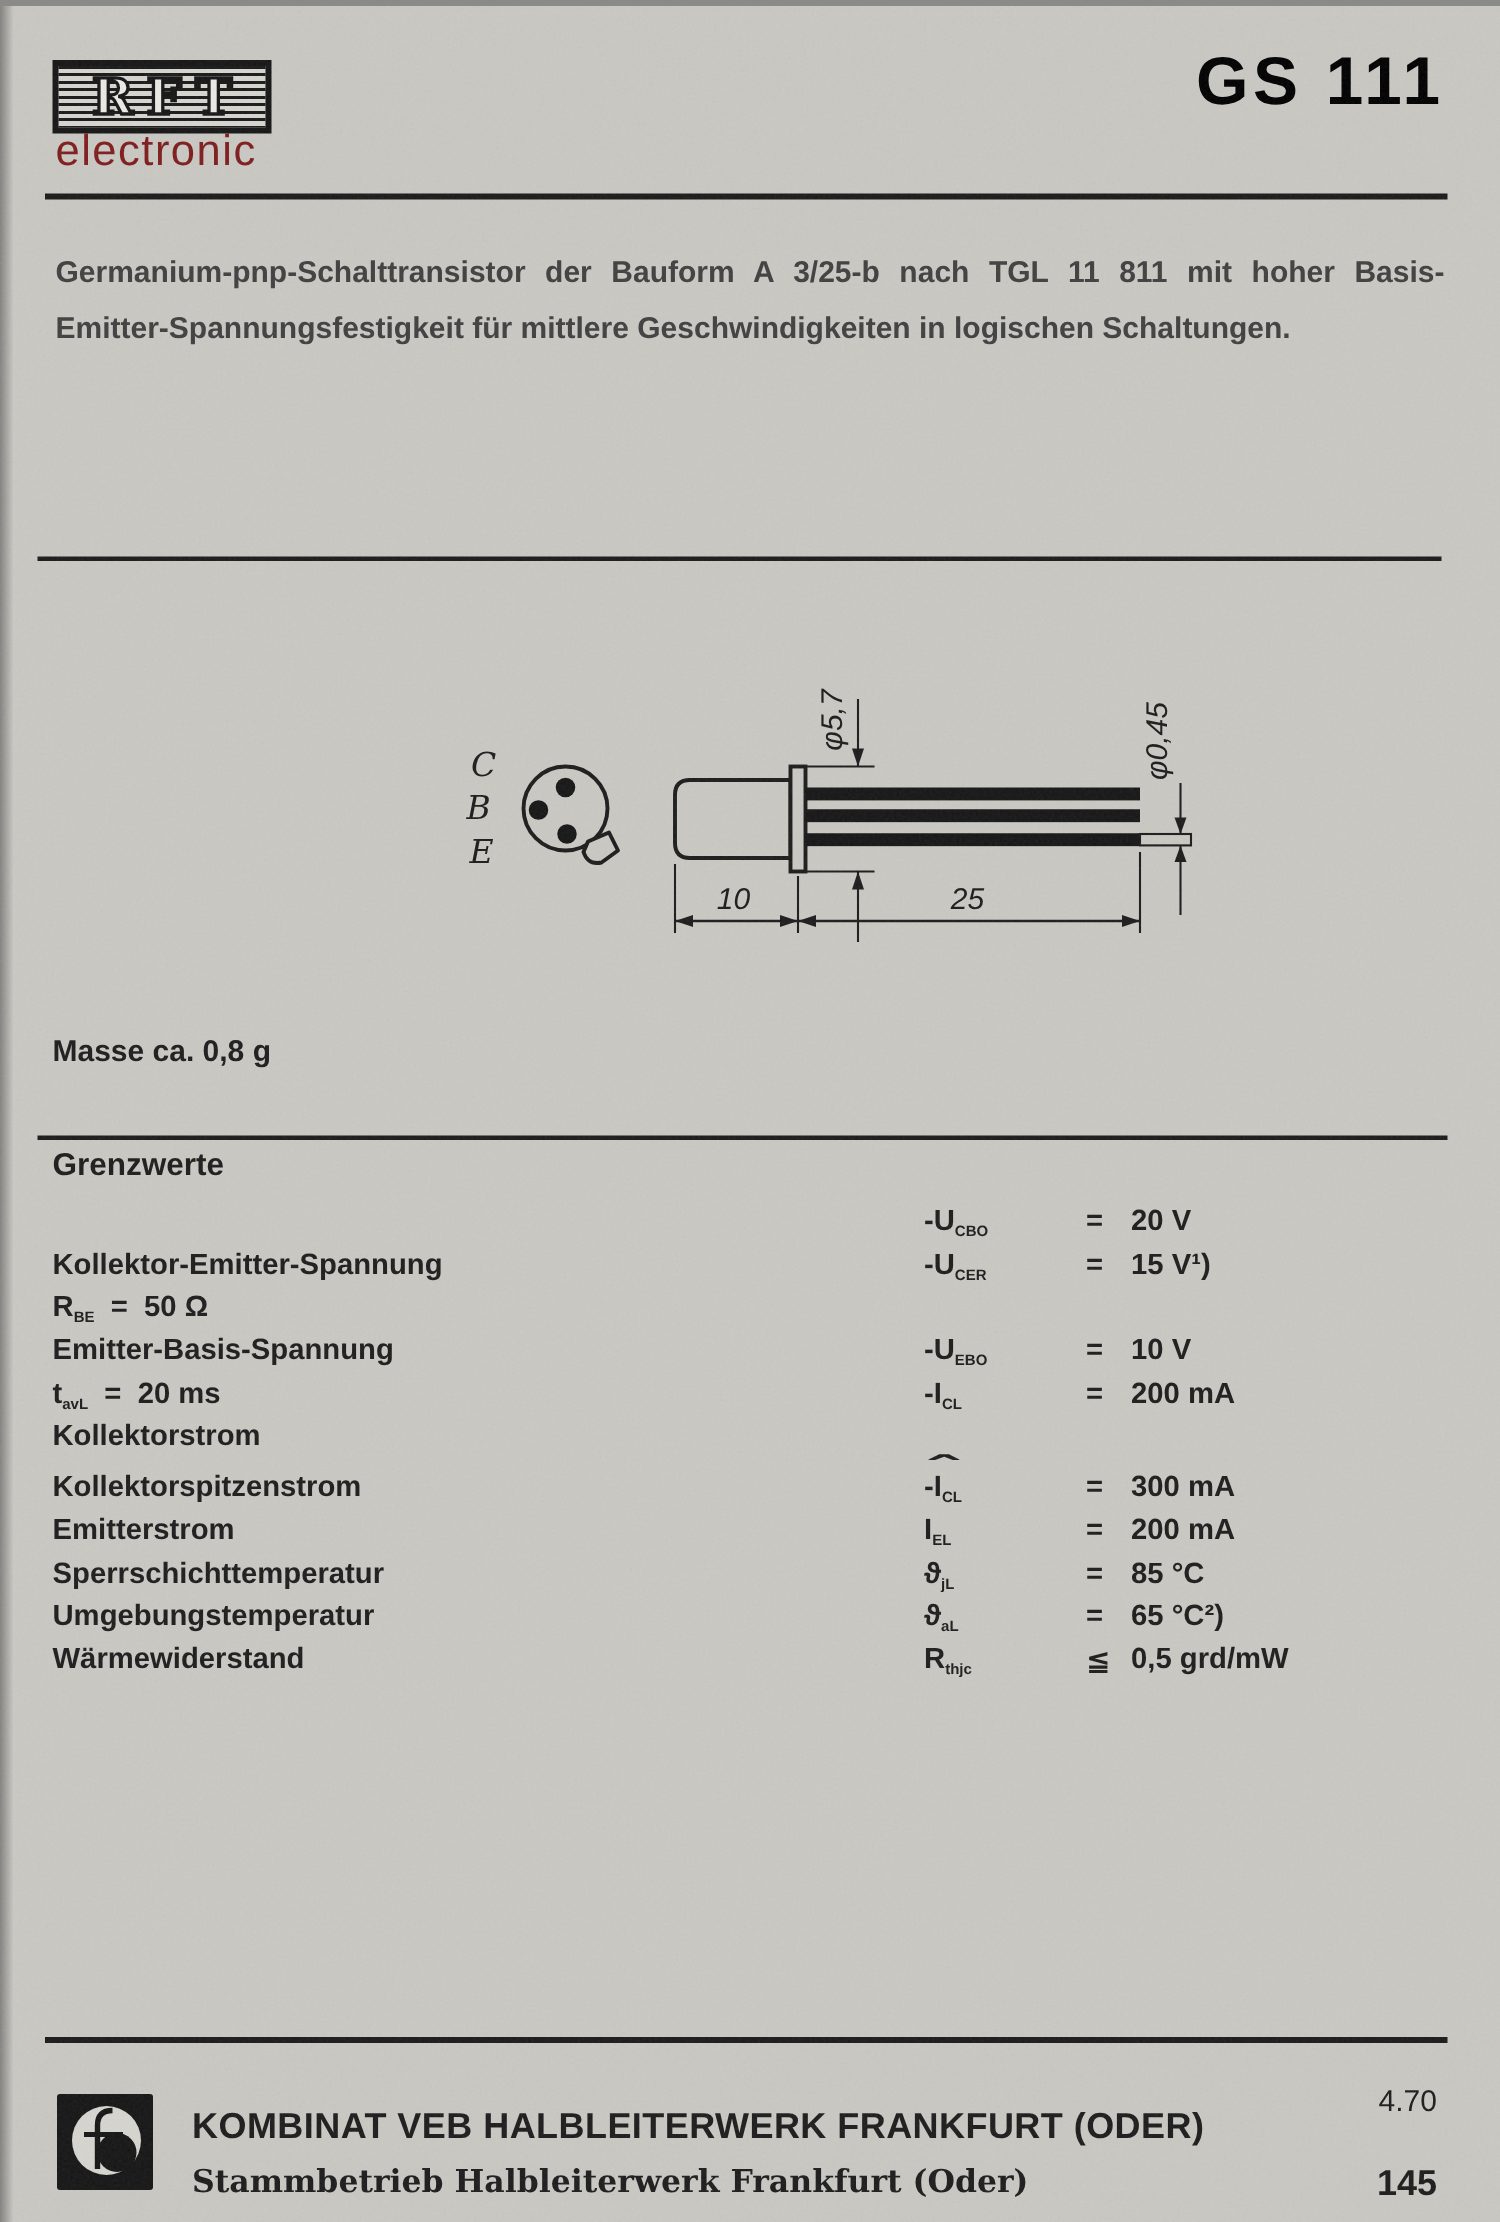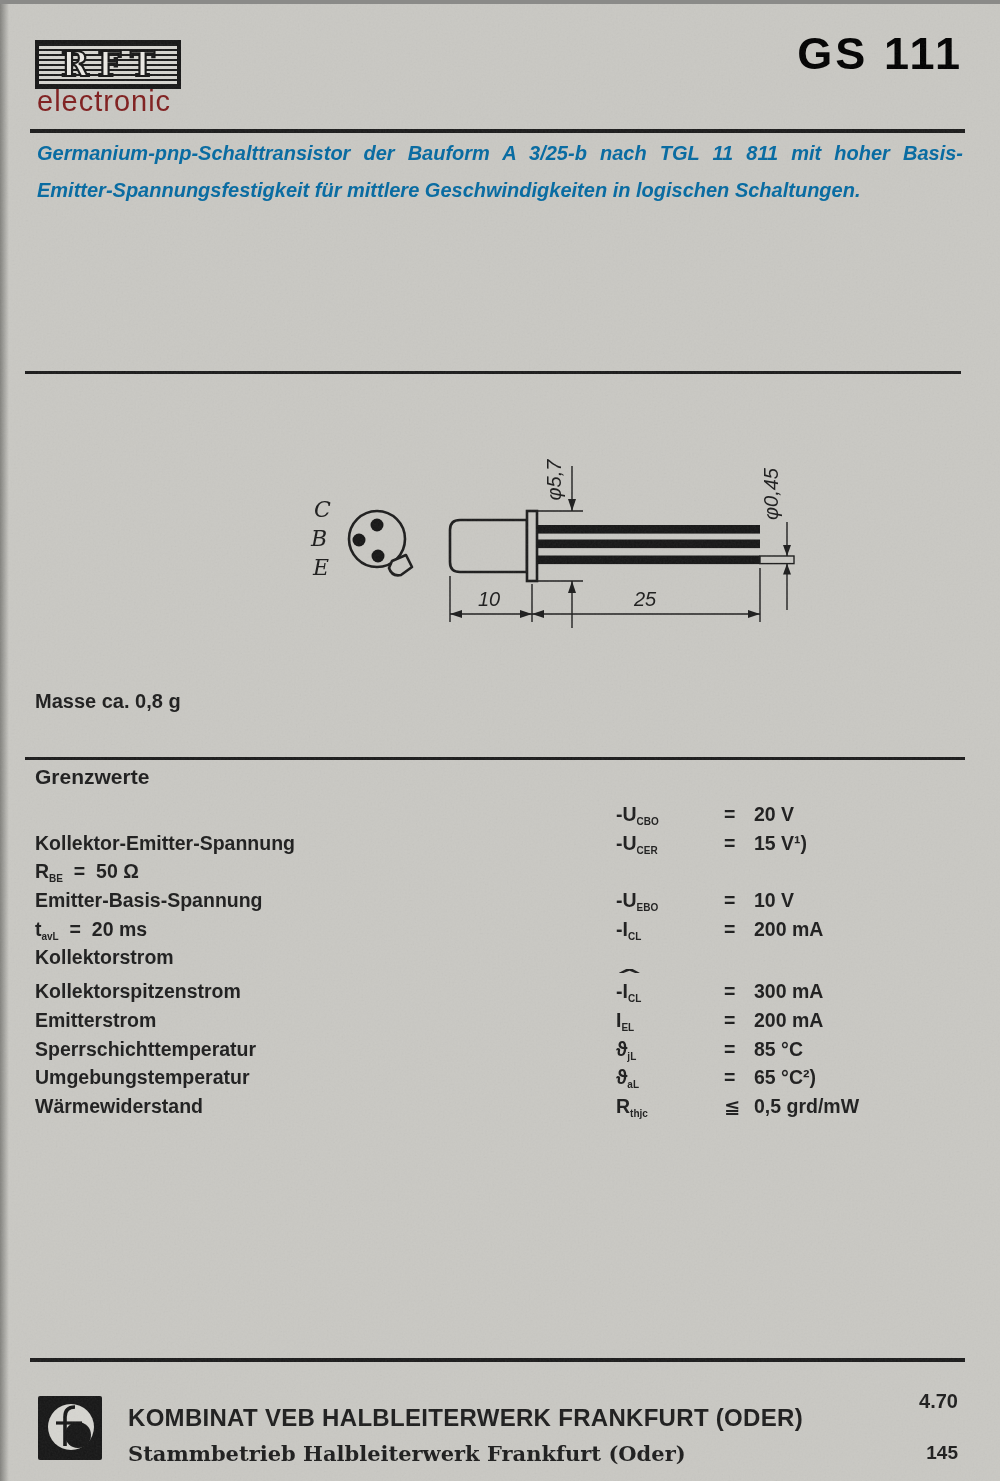--- a/index.html
+++ b/index.html
@@ -30,22 +30,22 @@
   .brand-sub { left:37px; top:81px; font-size:29px; letter-spacing:1px; color:#7f1d1d; }
   .part-number { top:24px; right:37px; font-size:45px; font-weight:bold;
     color:#000000; letter-spacing:3px; }
 
   .rule { background:#1b1b1b; }
   .rule1 { left:30px; top:125px; width:935px; height:4px; }
   .rule2 { left:25px; top:367px; width:936px; height:3px; }
   .rule3 { left:25px; top:753px; width:940px; height:3px; }
   .rule4 { left:30px; top:1354px; width:935px; height:4px; }
 
-  .description { left:37px; top:131px; width:926px; font-size:20px; font-weight:700;
-    line-height:37px; color:#0369a1;font-style:italic; }
+  .description { left:37px; top:160px; width:926px; font-size:20px; font-weight:700;
+    line-height:37px; color:#404040; }
   .description .l1 { text-align:justify; text-align-last:justify; }
 
   
   .drawing { left:288px; top:418px; }
   .drawing text { fill:#1c1c1c; }
   .dimtext { font-family:"Liberation Sans",sans-serif; font-style:italic; font-size:20px; }
   .pintext { font-family:"DejaVu Serif","Liberation Serif",serif; font-style:italic; font-size:22px; }
 
   .mass-note { left:35px; top:686px; font-size:20px; font-weight:700; }
   .limits-title { left:35px; top:761px; font-size:21px; font-weight:700; }
@@ -59,22 +59,22 @@
   .val { position:absolute; left:719px; white-space:pre; }
   sub { font-size:10px; vertical-align:-4px; font-weight:700; }
   .symwrap { position:relative; display:inline-block; }
   .hat { position:absolute; left:3px; top:-14px; font-size:22px; font-weight:700;
     display:inline-block; transform:scaleX(2.6); transform-origin:left center; }
 
   
   .company1 { left:128px; top:1400px; font-size:24px; font-weight:700; letter-spacing:.3px; }
   .company2 { left:128px; top:1437px; font-size:21px; font-weight:700;
     font-family:"DejaVu Serif","Liberation Serif",serif; }
-  .date-code { right:42px; top:1386px; font-size:20px; font-weight:700; }
-  .page-number { right:42px; top:1438px; font-size:19px; font-weight:700;text-align:right; }
+  .date-code { right:42px; top:1386px; font-size:20px; font-weight:400; }
+  .page-number { right:42px; top:1438px; font-size:24px; font-weight:700;text-align:right; }
 </style>
 </head>
 <body>
 
 <div class="page">
 
   <svg class="noise-layer" width="1000" height="1481">
     <filter id="paperNoise">
       <feTurbulence type="fractalNoise" baseFrequency="0.55" numOctaves="2" seed="7"></feTurbulence>
       <feColorMatrix type="saturate" values="0"></feColorMatrix>

